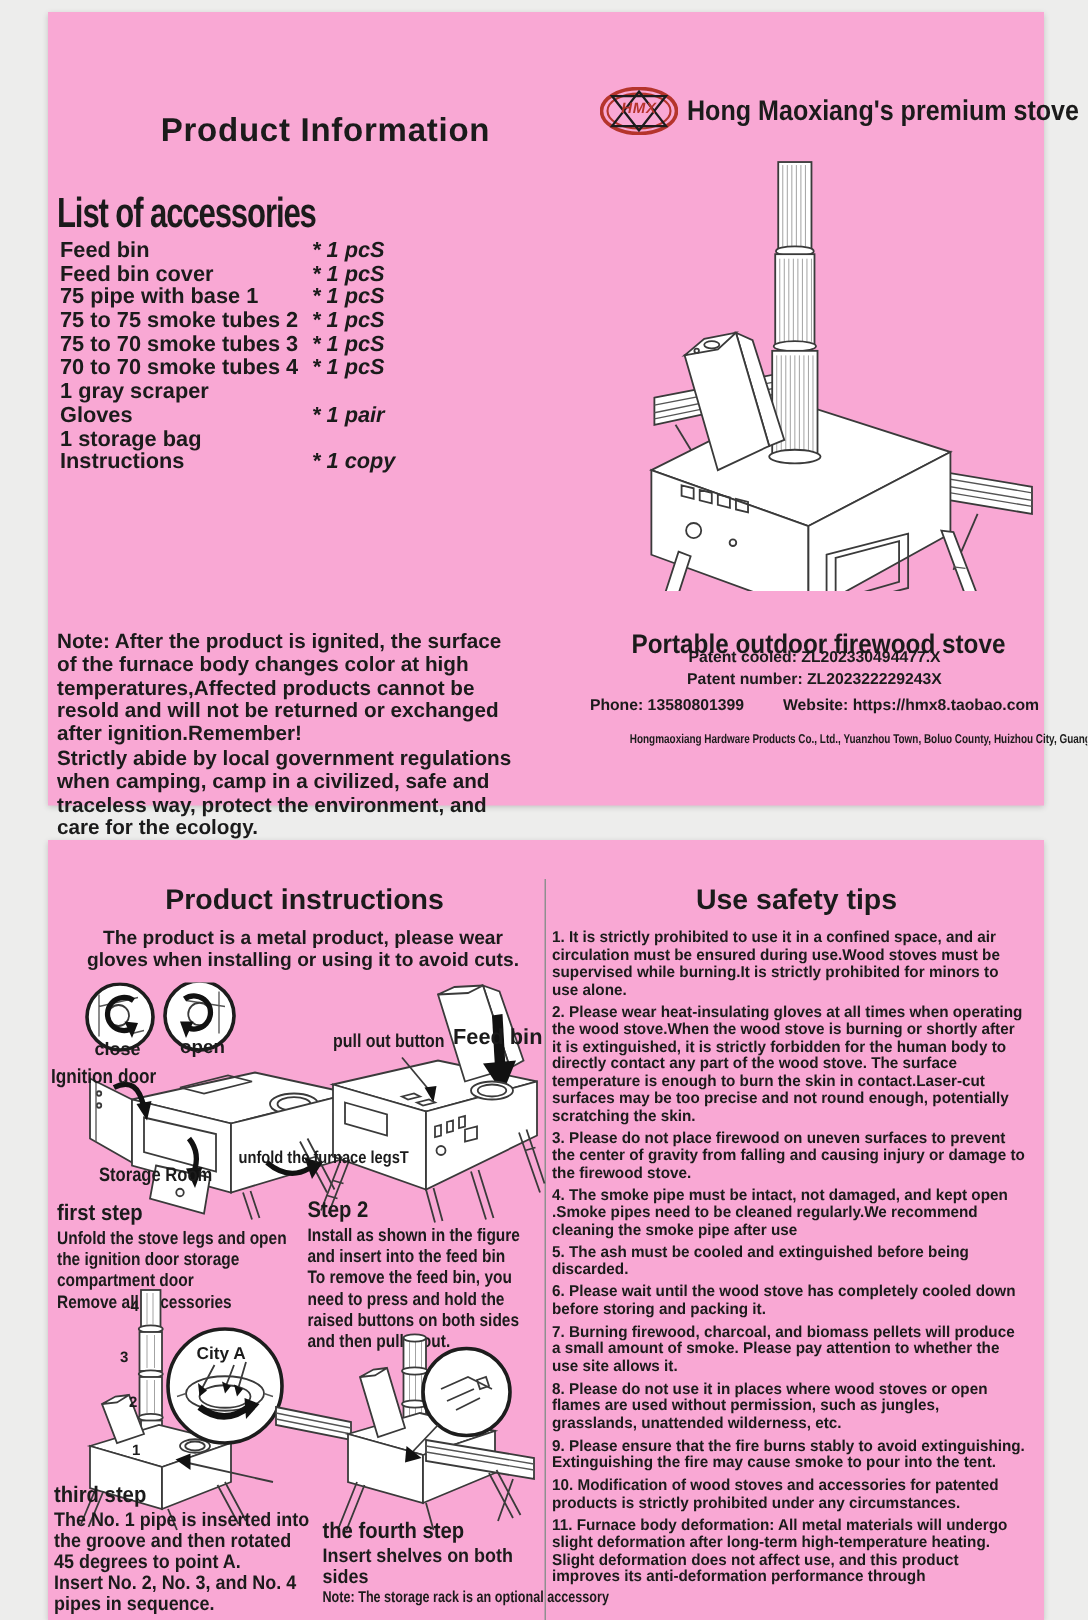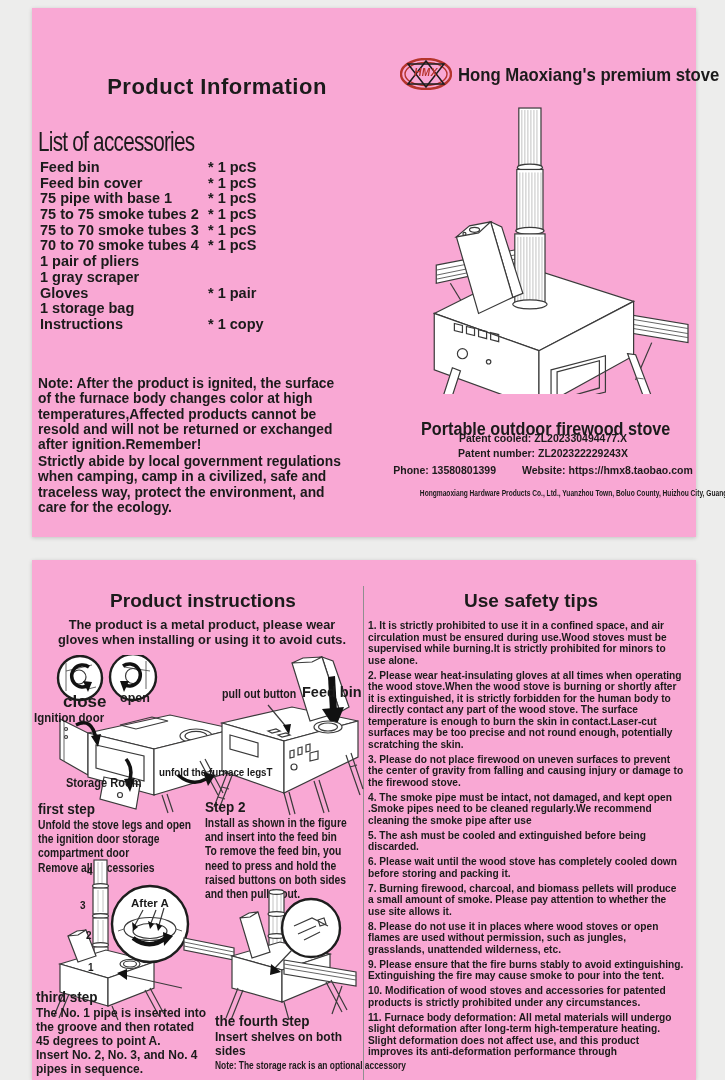--- a/index.html
+++ b/index.html
@@ -7,26 +7,26 @@
           font-family:"Liberation Sans","DejaVu Sans",sans-serif;color:#1b1b1b;}
   .page{position:absolute;left:32px;width:664px;background:#f9a8d4;box-shadow:0 1px 4px rgba(0,0,0,.18);}
   #page1{top:8px;height:529px;}
   #page2{top:560px;height:520px;}
   .abs{position:absolute;}
   .preline{white-space:pre-line;}
   .cnd{display:inline-block;transform-origin:left top;white-space:nowrap;}
   
   .p1-title{left:40px;top:66px;width:290px;text-align:center;font-size:22px;font-weight:bold;letter-spacing:.5px;}
   .brand-name{left:426px;top:56px;font-size:19px;font-weight:600;}
-  .acc-head{left:6px;top:118px;font-size:28px;font-weight:normal;letter-spacing:-1px;}
+  .acc-head{left:6px;top:118px;font-size:28px;font-weight:bold;letter-spacing:-1px;}
   .acc-list{left:8px;top:152px;width:340px;}
   .acc-row{display:flex;height:15.7px;line-height:15.7px;font-size:14.5px;font-weight:bold;}
   .acc-name{width:168px;white-space:nowrap;}
-  .acc-qty{white-space:nowrap;}
-  .note{left:6px;width:334px;font-size:13.8px;font-weight:bold;line-height:15.3px;}
+  .acc-qty{white-space:nowrap;font-style:italic;}
+  .note{left:6px;width:334px;font-size:13.8px;font-weight:bold;line-height:15.3px;margin-top:44px;}
   .prod-name{left:356px;top:390px;width:310px;text-align:right;margin-top:21px;}
   .patent{left:356px;width:310px;text-align:center;font-size:10.5px;font-weight:bold;}
   .phoneline{left:356px;top:456px;width:310px;display:flex;justify-content:center;gap:26px;font-size:10.5px;font-weight:bold;}
   .addr{left:338px;top:474px;width:346px;text-align:center;}
   
   .divider{left:331px;top:26px;width:1px;height:494px;background:#8f8f8f;}
   .p2-title-l{left:16px;top:30px;width:310px;text-align:center;font-size:19px;font-weight:bold;}
   .p2-intro{left:8px;top:58px;width:324px;text-align:center;font-size:12.8px;font-weight:bold;line-height:14.5px;}
   .p2-title-r{left:340px;top:30px;width:318px;text-align:center;font-size:19px;font-weight:bold;}
   .tips{left:336px;top:60px;width:326px;}
@@ -91,24 +91,20 @@
         </div>
       <div class="acc-row">
           <span class="acc-name">75 to 70 smoke tubes 3</span>
           <span class="acc-qty">* 1 pcS</span>
         </div>
       <div class="acc-row">
           <span class="acc-name">70 to 70 smoke tubes 4</span>
           <span class="acc-qty">* 1 pcS</span>
         </div>
       <div class="acc-row">
-          <span class="acc-name">1 pair of pliers</span>
-          <span class="acc-qty"></span>
-        </div>
-      <div class="acc-row">
           <span class="acc-name">1 gray scraper</span>
           <span class="acc-qty"></span>
         </div>
       <div class="acc-row">
           <span class="acc-name">Gloves</span>
           <span class="acc-qty">* 1 pair</span>
         </div>
       <div class="acc-row">
           <span class="acc-name">1 storage bag</span>
           <span class="acc-qty"></span>
@@ -248,21 +244,21 @@
         <polygon class="ln2" points="236,76 244,74 248,76 240,78"></polygon>
         <polygon class="ln2" points="246,80 254,78 258,80 250,82"></polygon>
         <path class="ln2" d="M258,96l4,-1v7l-4,1z M266,93l4,-1v7l-4,1z M274,90l4,-1v7l-4,1z"></path>
         <circle class="ln2" cx="262" cy="112" r="3"></circle>
         <polygon class="ln2" points="278,98 286,96 286,104 278,106"></polygon>
         <path class="ln2" d="M196,116 L182,152 M201,118 L187,154 M190,132 L197,134 M186,142 L193,144
                            M252,138 L258,160 M257,137 L263,159
                            M314,100 L328,140 M319,98 L331,134 M318,112 L325,110
                            M282,126 L292,158 M287,125 L297,157"></path>
       </svg>
-      <span class="dlabel" style="left:31px;top:37px;width:36px;text-align:left;font-size:17px">close</span>
+      <span class="dlabel" style="left:31px;top:37px;width:36px;text-align:left;font-size:12px">close</span>
       <span class="dlabel" style="left:84px;top:36px;width:38px;text-align:center;font-size:12.5px">open</span>
       <span class="dlabel cnd" style="left:2px;top:55px;font-size:13.5px;transform:scaleX(.85)">Ignition door</span>
       <span class="dlabel cnd" style="left:34px;top:120px;font-size:13px;transform:scaleX(.85)">Storage Room</span>
       <span class="dlabel cnd" style="left:127px;top:111px;font-size:11.5px;transform:scaleX(.85)">unfold the furnace legsT</span>
       <span class="dlabel cnd" style="left:190px;top:32px;font-size:12.5px;transform:scaleX(.85)">pull out button</span>
       <span class="dlabel" style="left:270px;top:29px;font-size:14.5px">Feed bin</span>
     </div>
 
     <div class="abs" style="left:6px;top:240px;width:180px">
       <p class="step-head">first step</p>
@@ -334,21 +330,21 @@
         <polygon class="ln" points="252,104 324,116 324,130 252,118"></polygon>
         <path class="thin" d="M252,108 L324,120 M252,112 L324,124"></path>
         <path class="ln2" d="M310,130 L300,158 M206,132 L194,162 M211,134 L199,164 M252,146 L257,164 M294,126 L310,156 M299,124 L315,154"></path>
 
         <circle class="mag" cx="279" cy="72" r="29"></circle>
         <path class="ln2" d="M262,70 L280,62 L296,70 M266,78 L284,70 M272,84 L288,76"></path>
         <polygon class="ln2" points="286,64 292,62 294,68 288,70"></polygon>
         <path class="ln2" d="M260,94 L242,113"></path>
         <polygon class="hd" points="239,108 238,119 249,116"></polygon>
       </svg>
-      <span class="dlabel" style="left:99px;top:41px;font-size:11.5px">After A</span>
+      <span class="dlabel" style="left:99px;top:41px;font-size:11.5px">City A</span>
       <span class="dlabel" style="left:55px;top:10px;font-size:10px">4</span>
       <span class="dlabel" style="left:48px;top:44px;font-size:10px">3</span>
       <span class="dlabel" style="left:54px;top:74px;font-size:10px">2</span>
       <span class="dlabel" style="left:56px;top:106px;font-size:10px">1</span>
     </div>
 
     <div class="abs" style="left:4px;top:428px;width:200px">
       <p class="step-head">third step</p>
       <p class="step-body lg">The No. 1 pipe is inserted into
 the groove and then rotated

